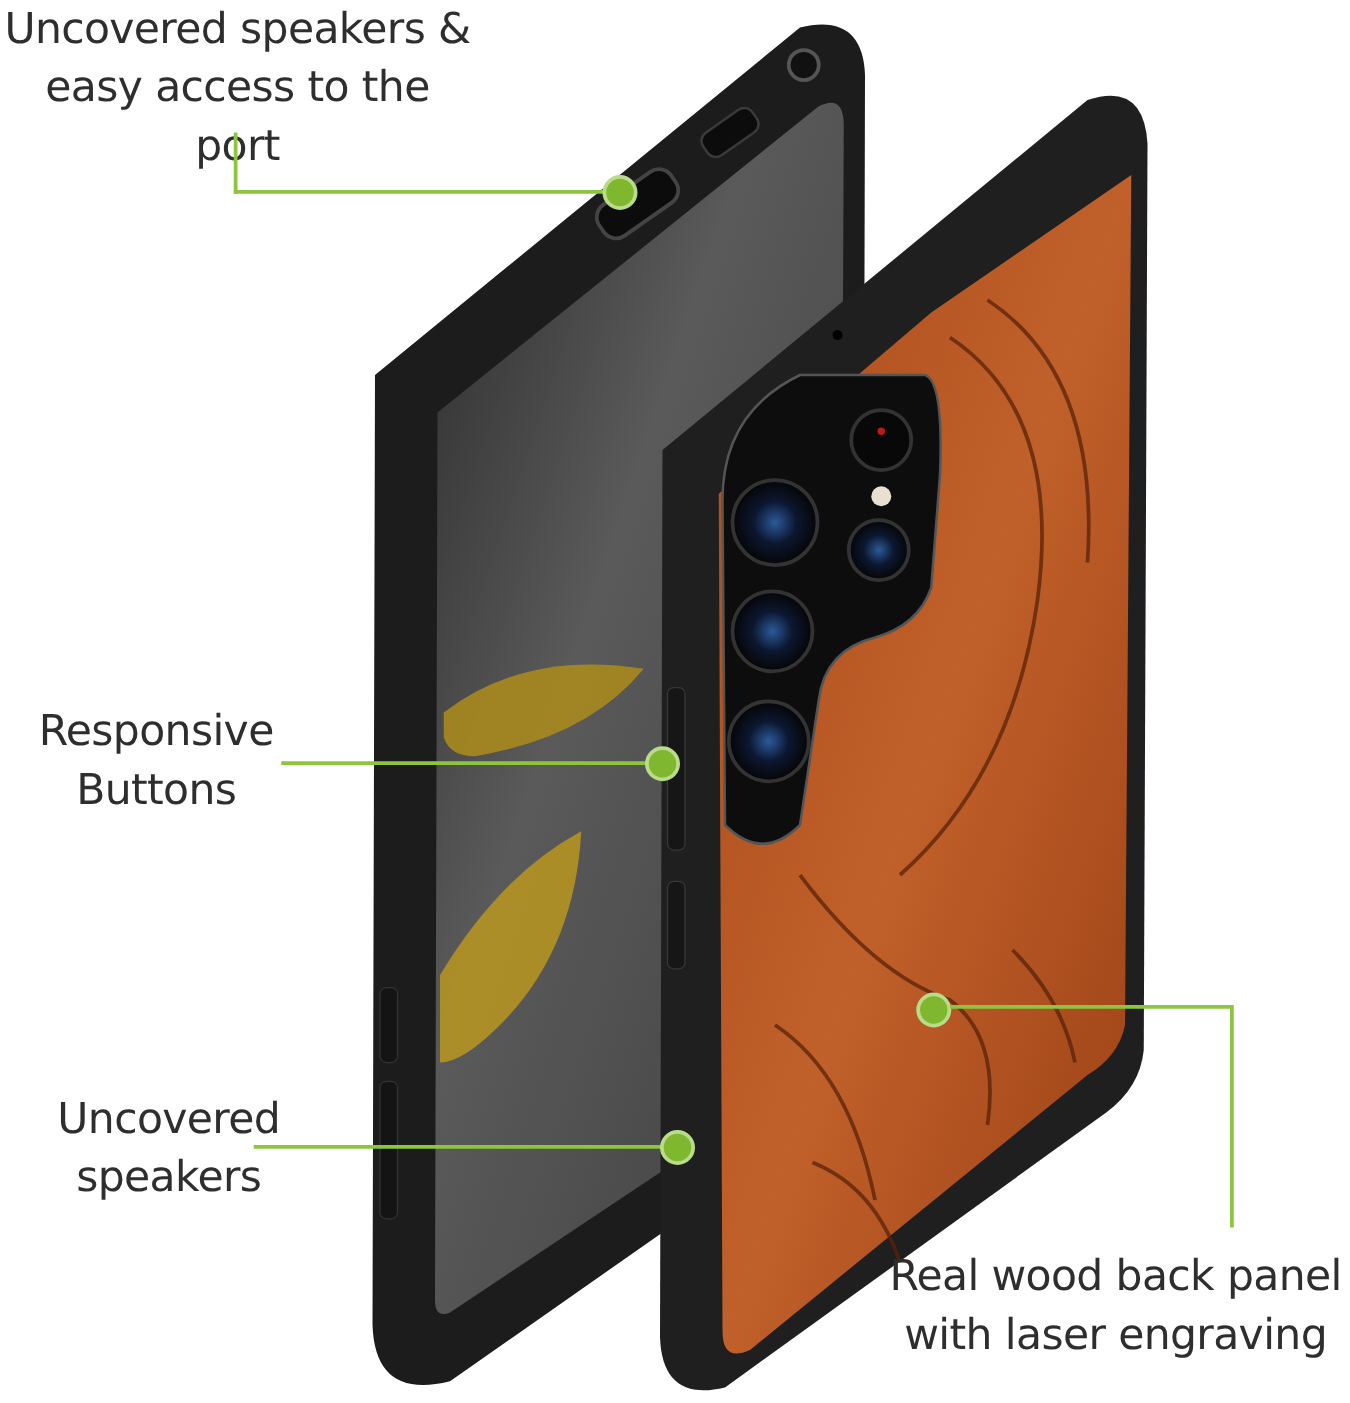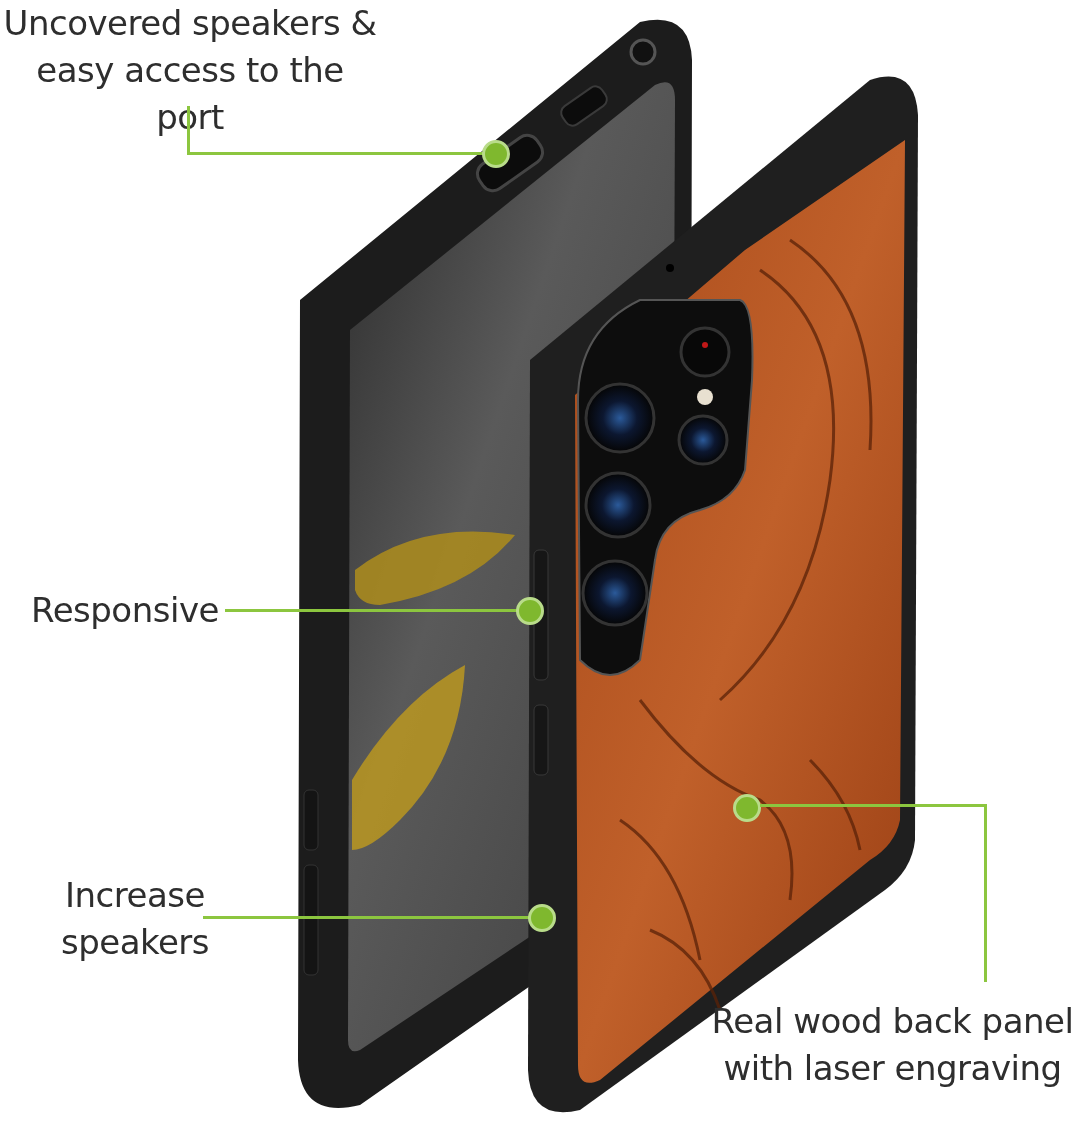--- a/index.html
+++ b/index.html
@@ -79,28 +79,29 @@
 </svg>
 
 <div class="label c" style="left:0; top:0; width:380px;">
   <span>Uncovered speakers &amp;</span>
   <span>easy access to the port</span>
 </div>
 <div class="line" style="left:187px; top:106px; width:3px; height:49px;"></div>
 <div class="line" style="left:187px; top:152px; width:298px; height:3px;"></div>
 <div class="dot" style="left:482px; top:140px;"></div>
 
-<div class="label c" style="left:10px; top:562px; width:230px;margin-top:25px;">
+<div class="label c" style="left:10px; top:562px; width:230px;">
   <span>Responsive</span>
+  <span>Buttons</span>
 </div>
 <div class="line" style="left:225px; top:609px; width:295px; height:3px;"></div>
 <div class="dot" style="left:516px; top:597px;"></div>
 
 <div class="label c" style="left:30px; top:872px; width:210px;">
-  <span>Increase</span>
+  <span>Uncovered</span>
   <span>speakers</span>
 </div>
 <div class="line" style="left:203px; top:916px; width:330px; height:3px;"></div>
 <div class="dot" style="left:528px; top:904px;"></div>
 
 <div class="dot" style="left:733px; top:794px;"></div>
 <div class="line" style="left:760px; top:804px; width:226px; height:3px;"></div>
 <div class="line" style="left:984px; top:804px; width:3px; height:178px;"></div>
 <div class="label c" style="left:700px; top:998px; width:385px;">
   <span>Real wood back panel</span>

